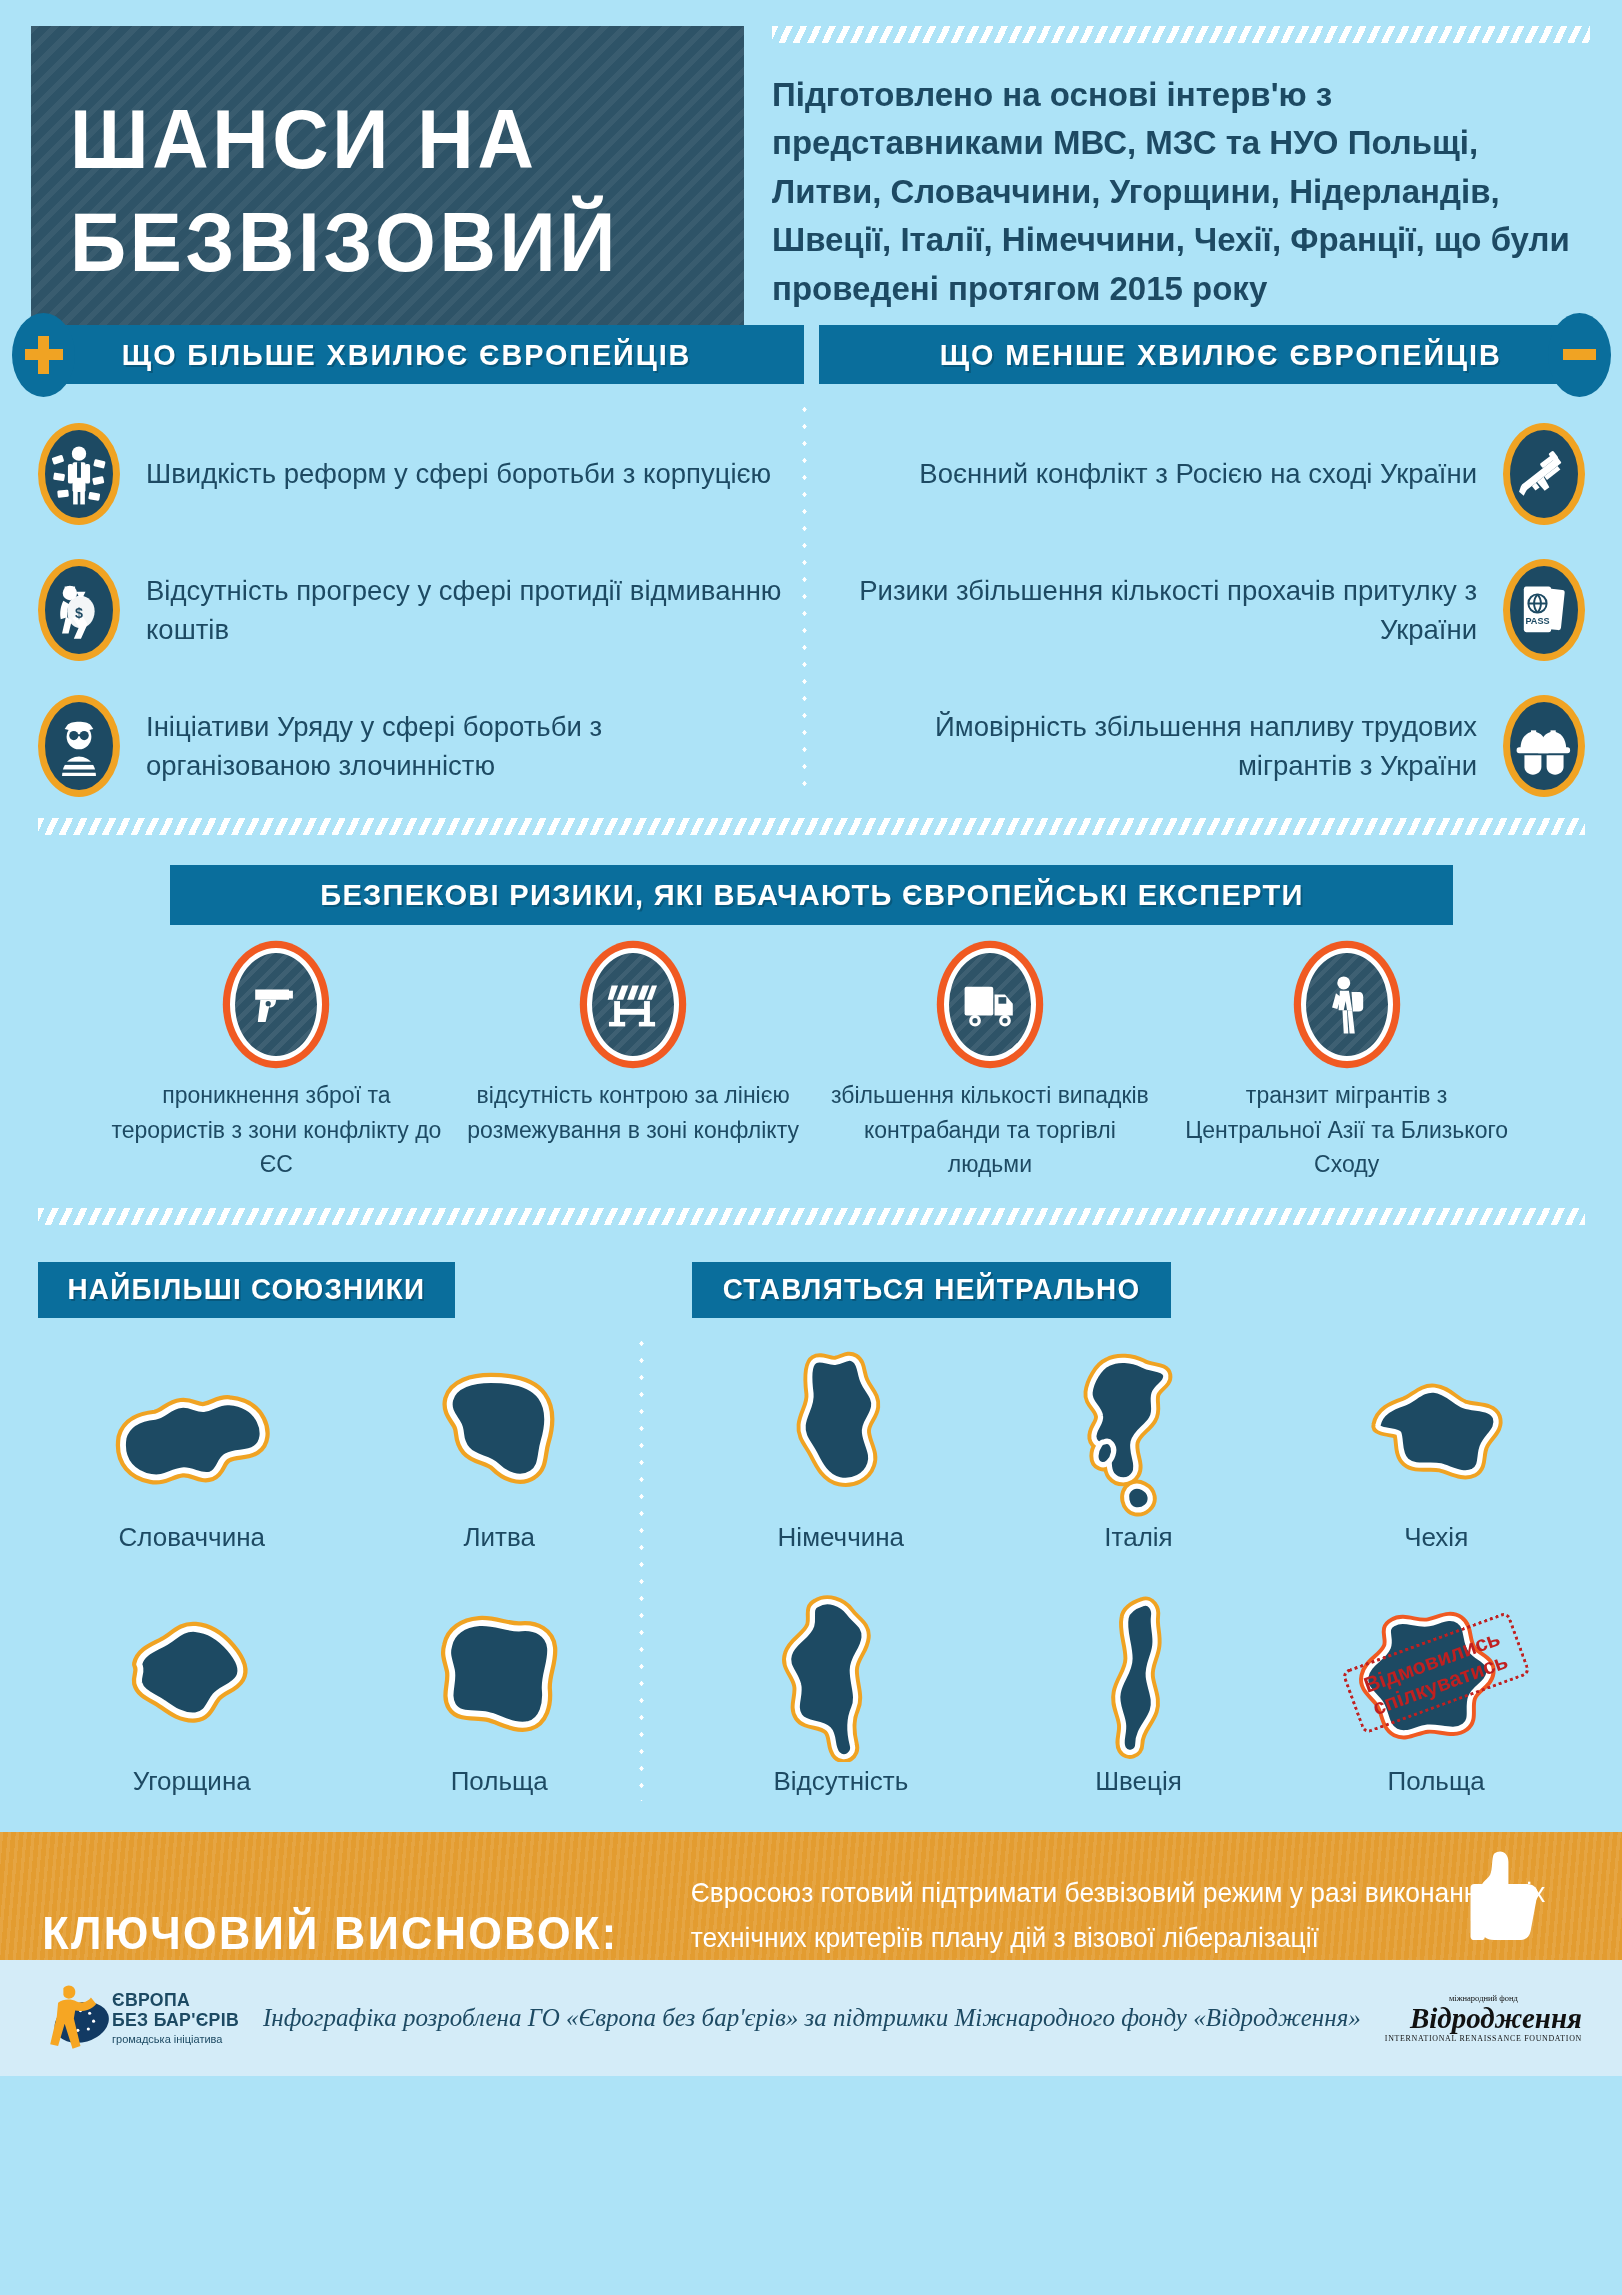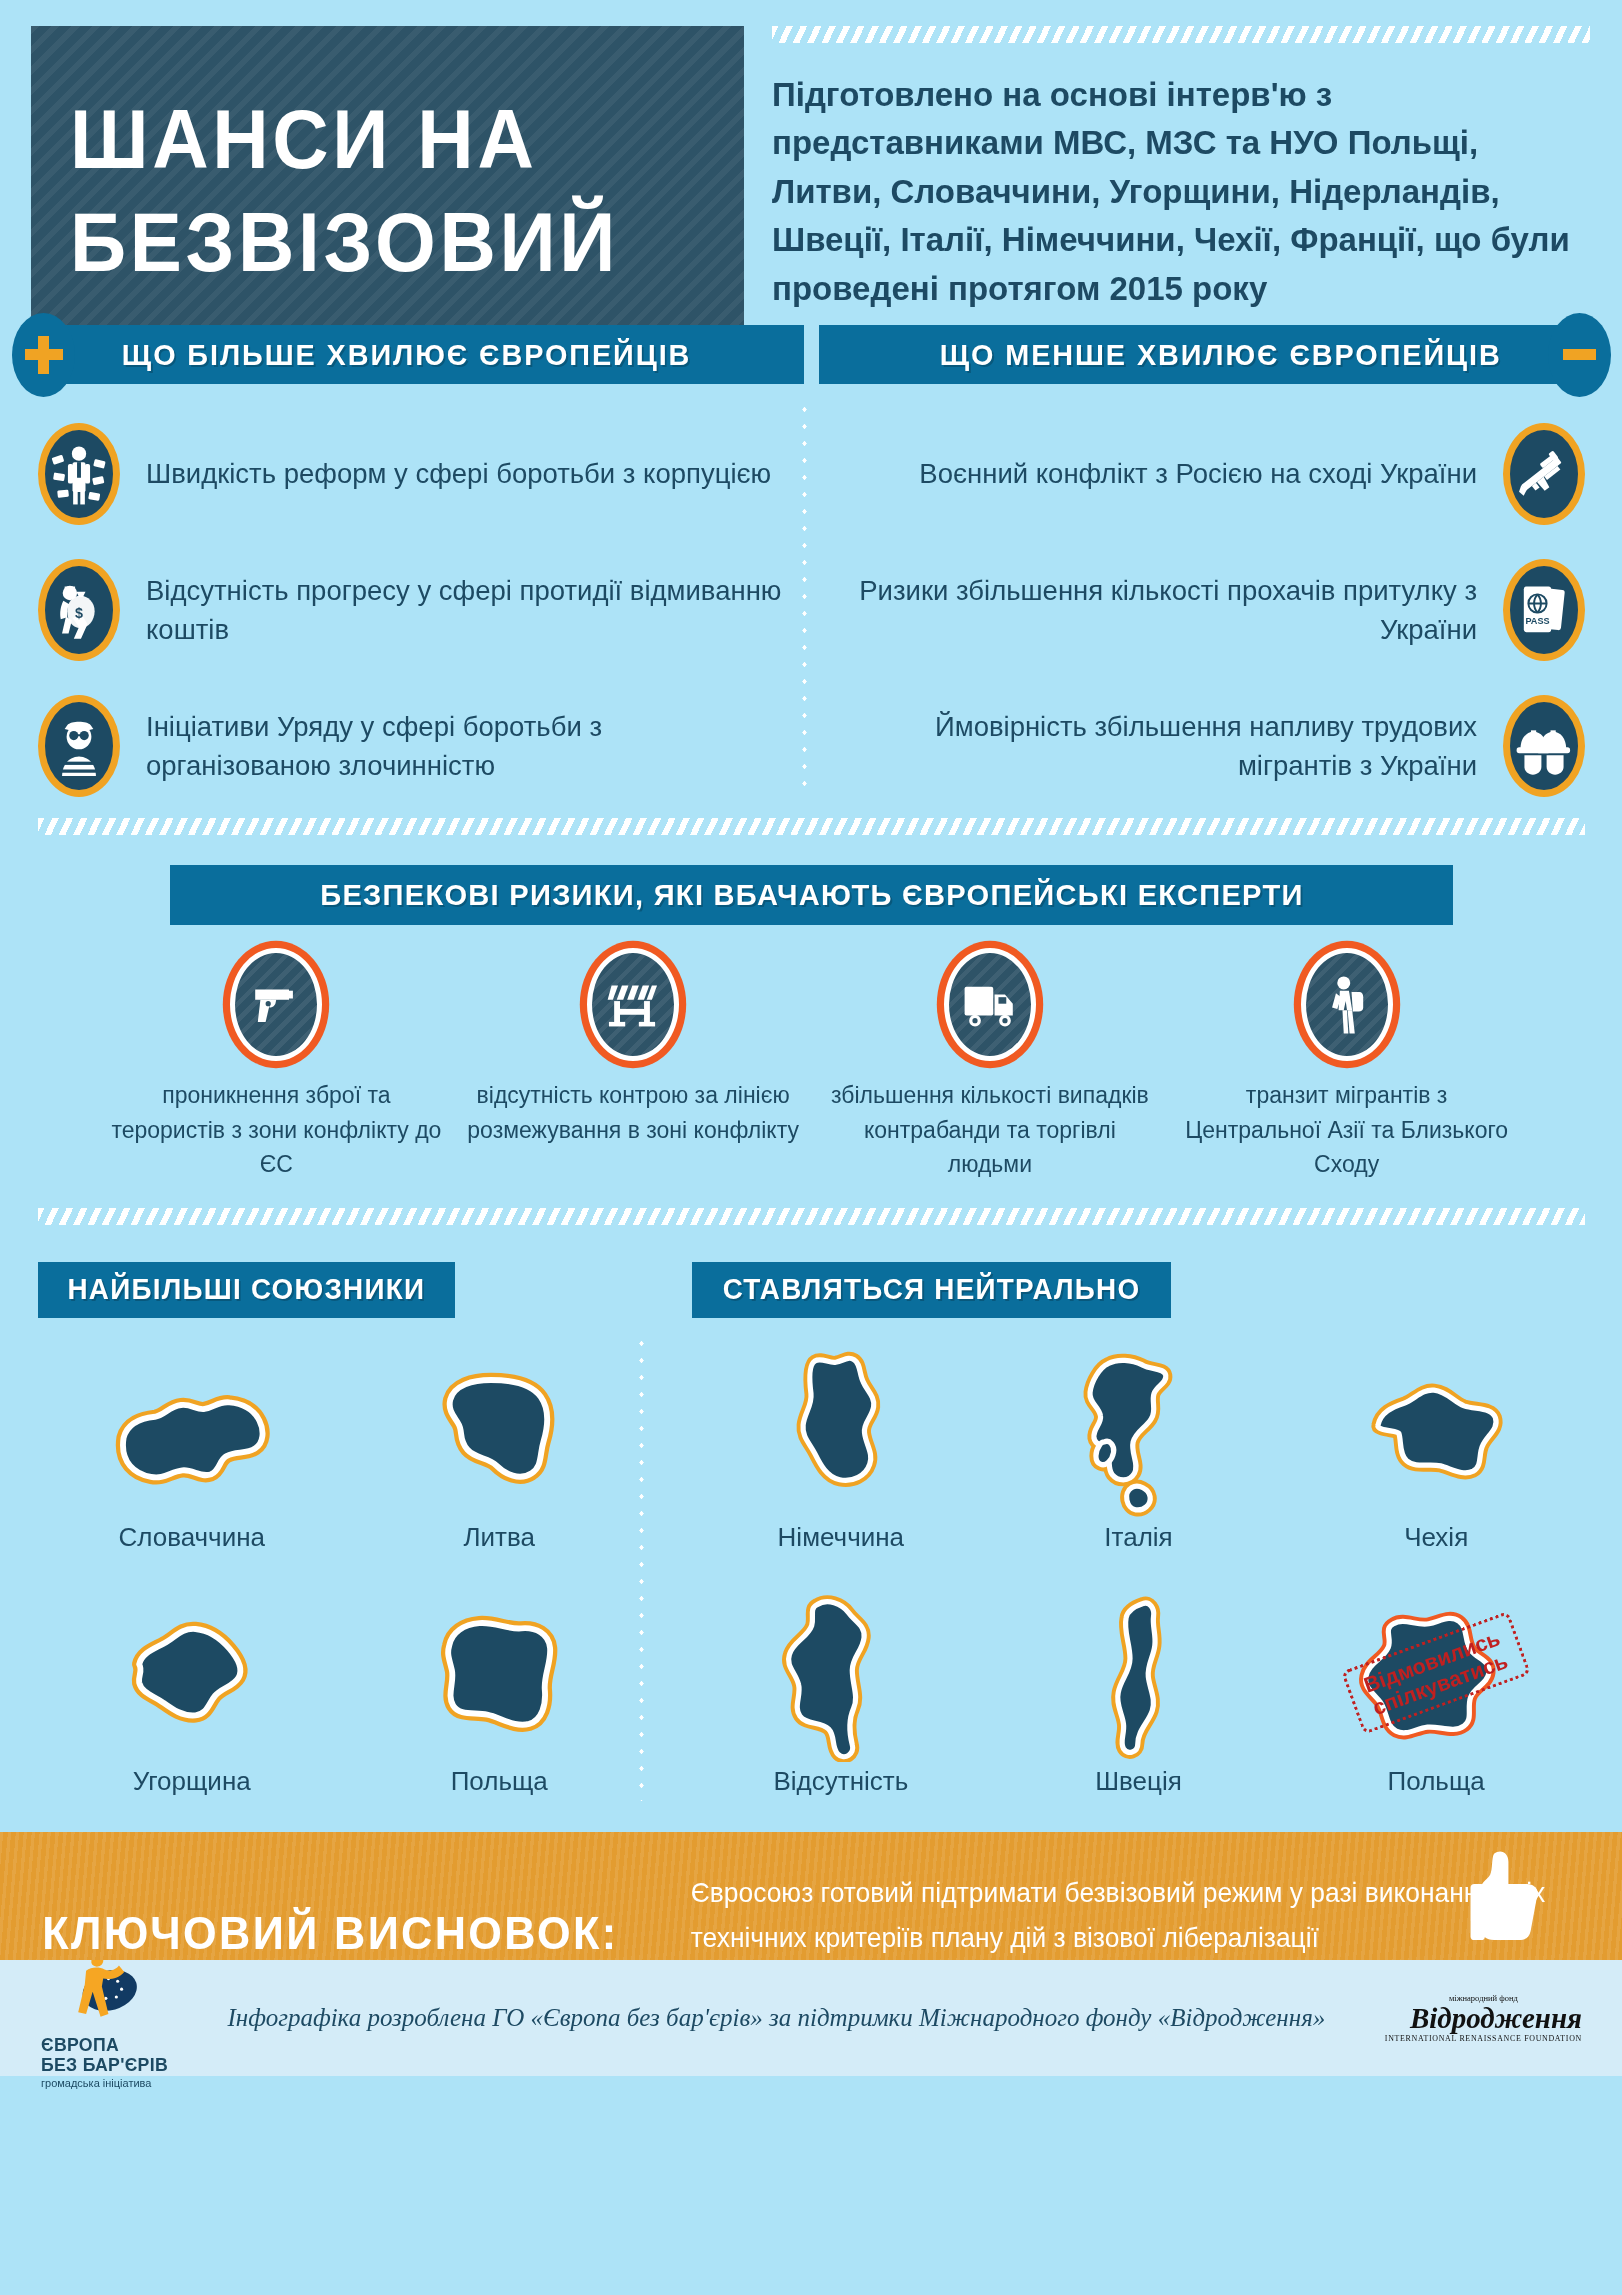--- a/index.html
+++ b/index.html
@@ -191,21 +191,21 @@
 
   
   .footer{
     height:116px; display:flex; align-items:center;
     padding:0 41px; gap:17px; background:#d4ecf8;
   }
   .footer-text{
     flex:1; text-align:center; color:#1d4a63; font-size:25px;
     font-family:"Liberation Serif", serif; font-style:italic;
   }
-  .logo-eu{ display:flex; align-items:center; gap:10px;flex-direction:column; }
+  .logo-eu{ display:flex; align-items:center; gap:0; }
   .logo-eu-txt b{ display:block; color:#1d4a63; font-size:17.7px; font-weight:bold; line-height:1.12; letter-spacing:0.3px; }
   .logo-eu-txt i{ display:block; color:#1d4a63; font-size:11px; font-style:normal; margin-top:2px; }
   .logo-irf{ text-align:center; }
   .logo-irf .tiny{ font-size:8.5px; color:#111; font-family:"Liberation Serif", serif;}
   .logo-irf .big{ font-size:29px; color:#111; font-family:"Liberation Serif", serif; font-style:italic; font-weight:bold; line-height:1.05;text-align:right;}
   .logo-irf .cap{ font-size:7.9px; color:#111; font-family:"Liberation Serif", serif; letter-spacing:0.7px;}
 </style>
 </head>
 <body>
 

